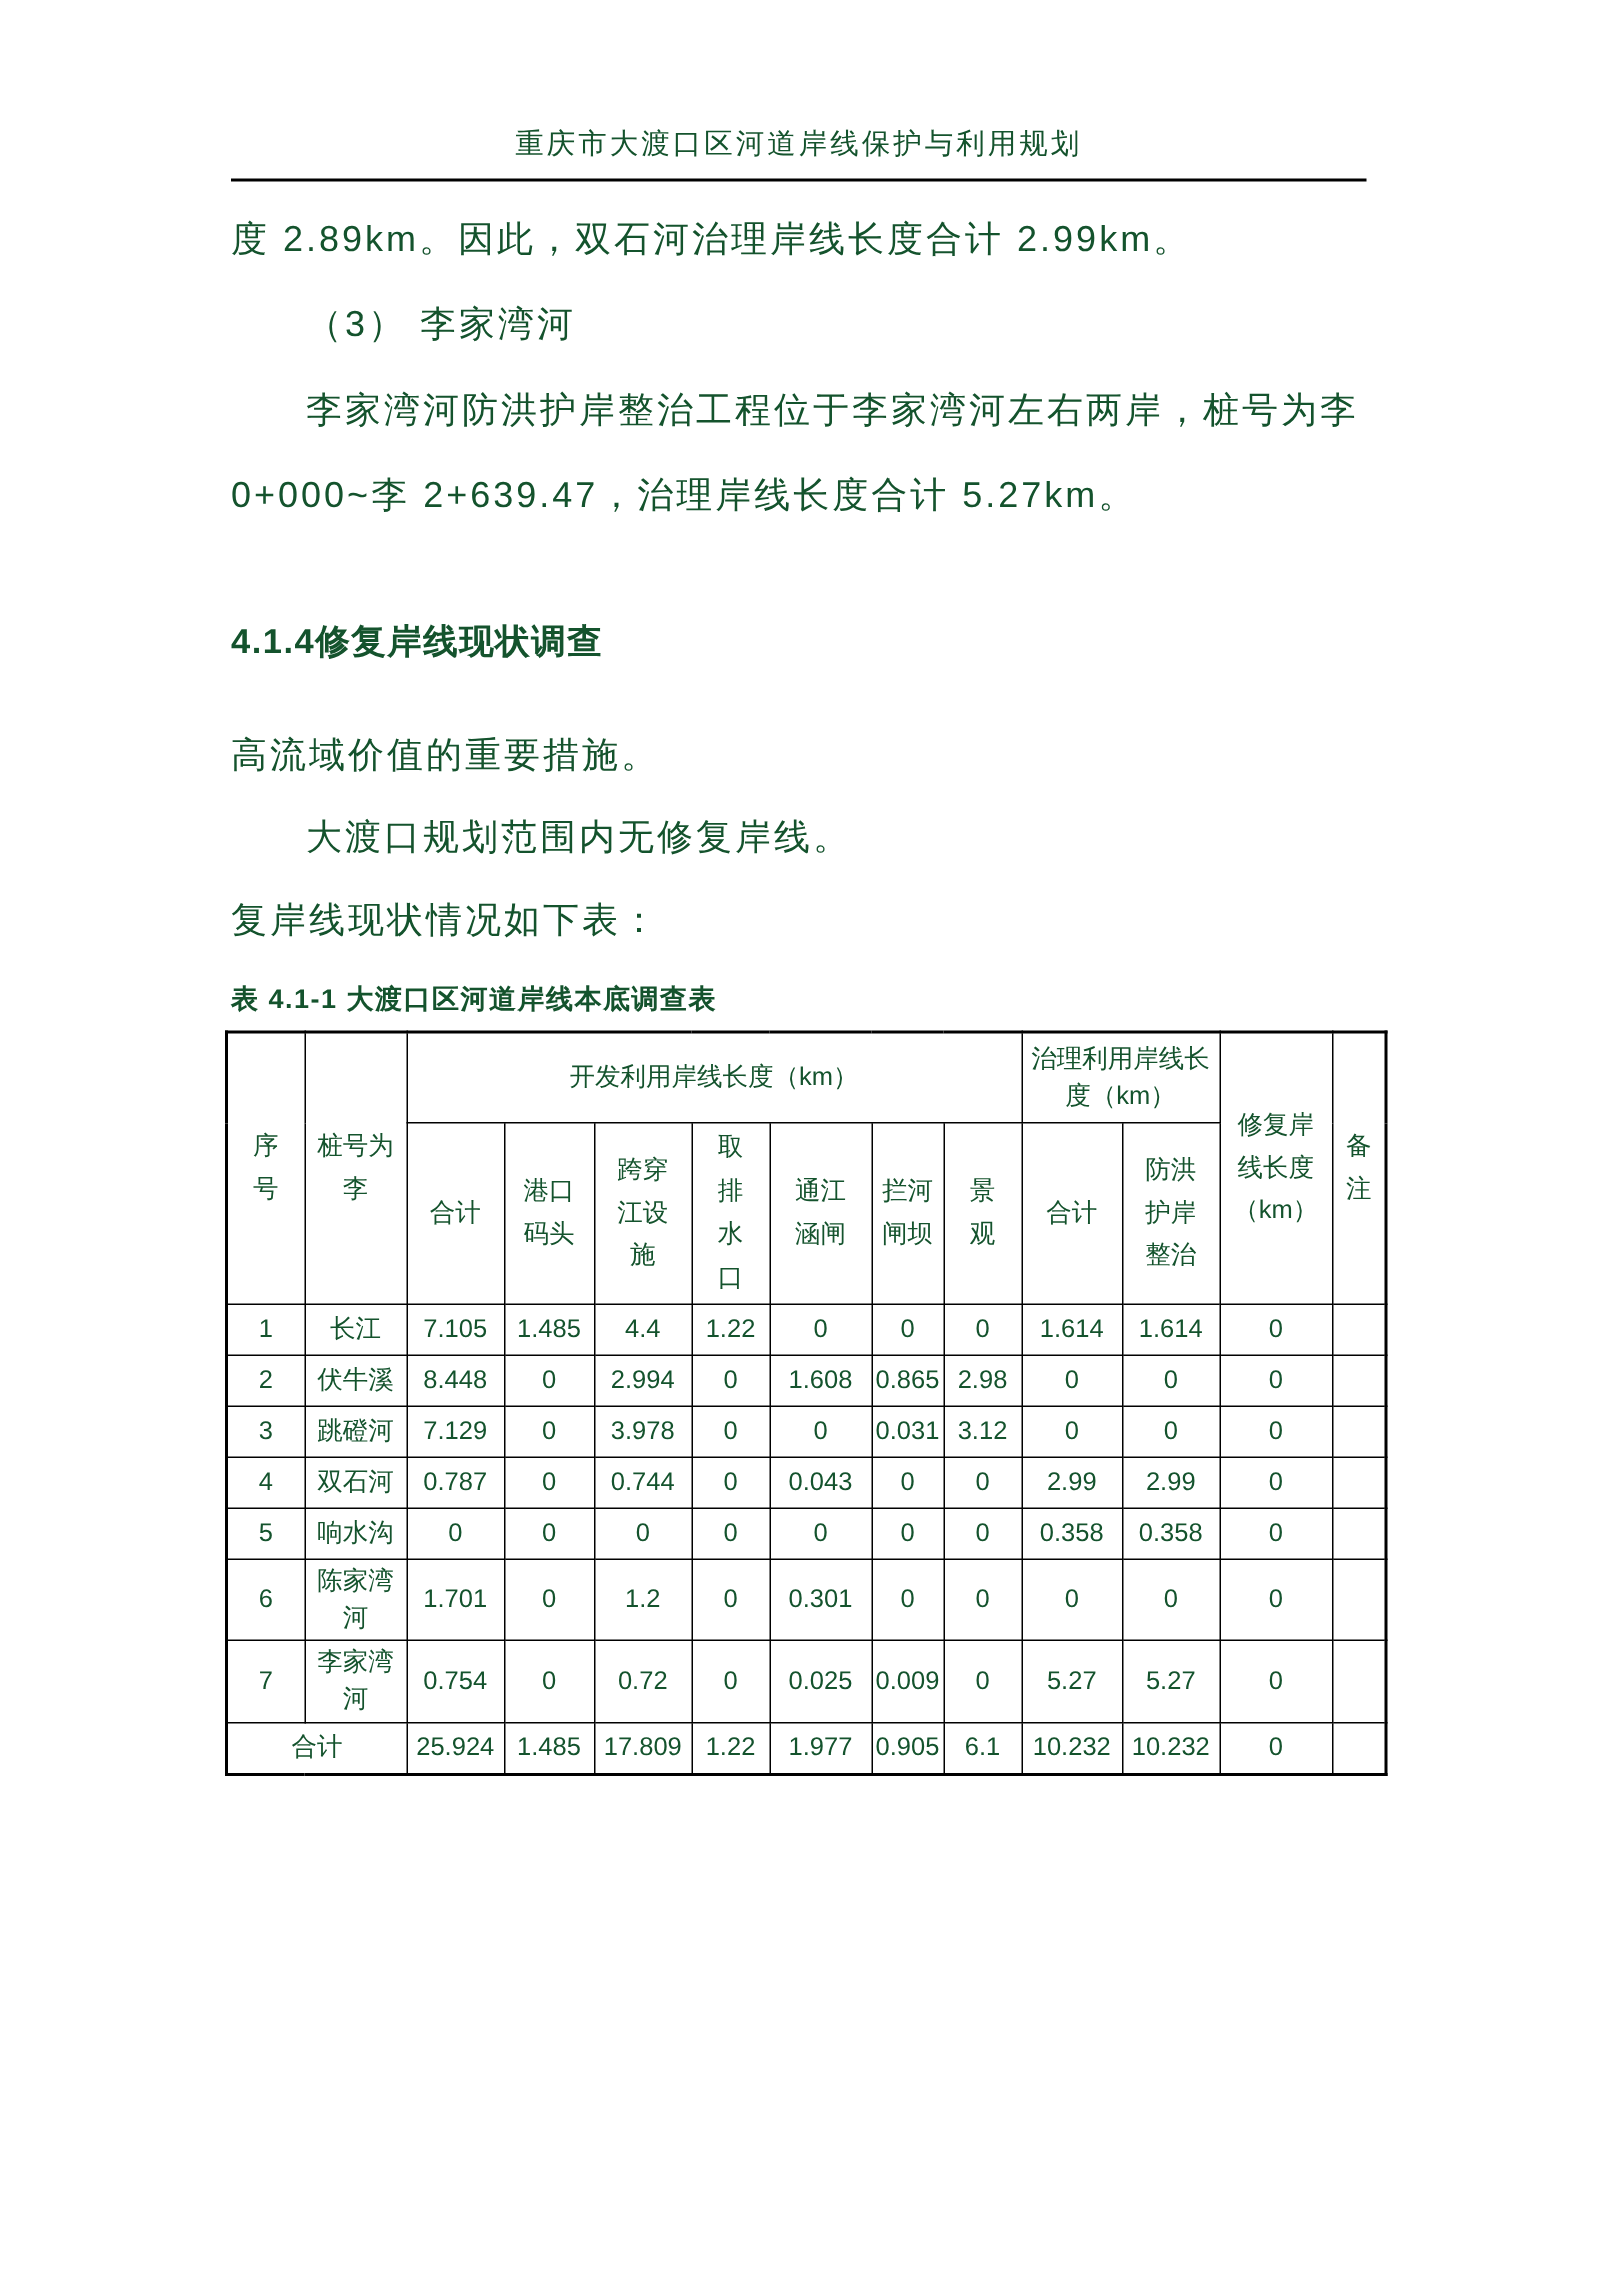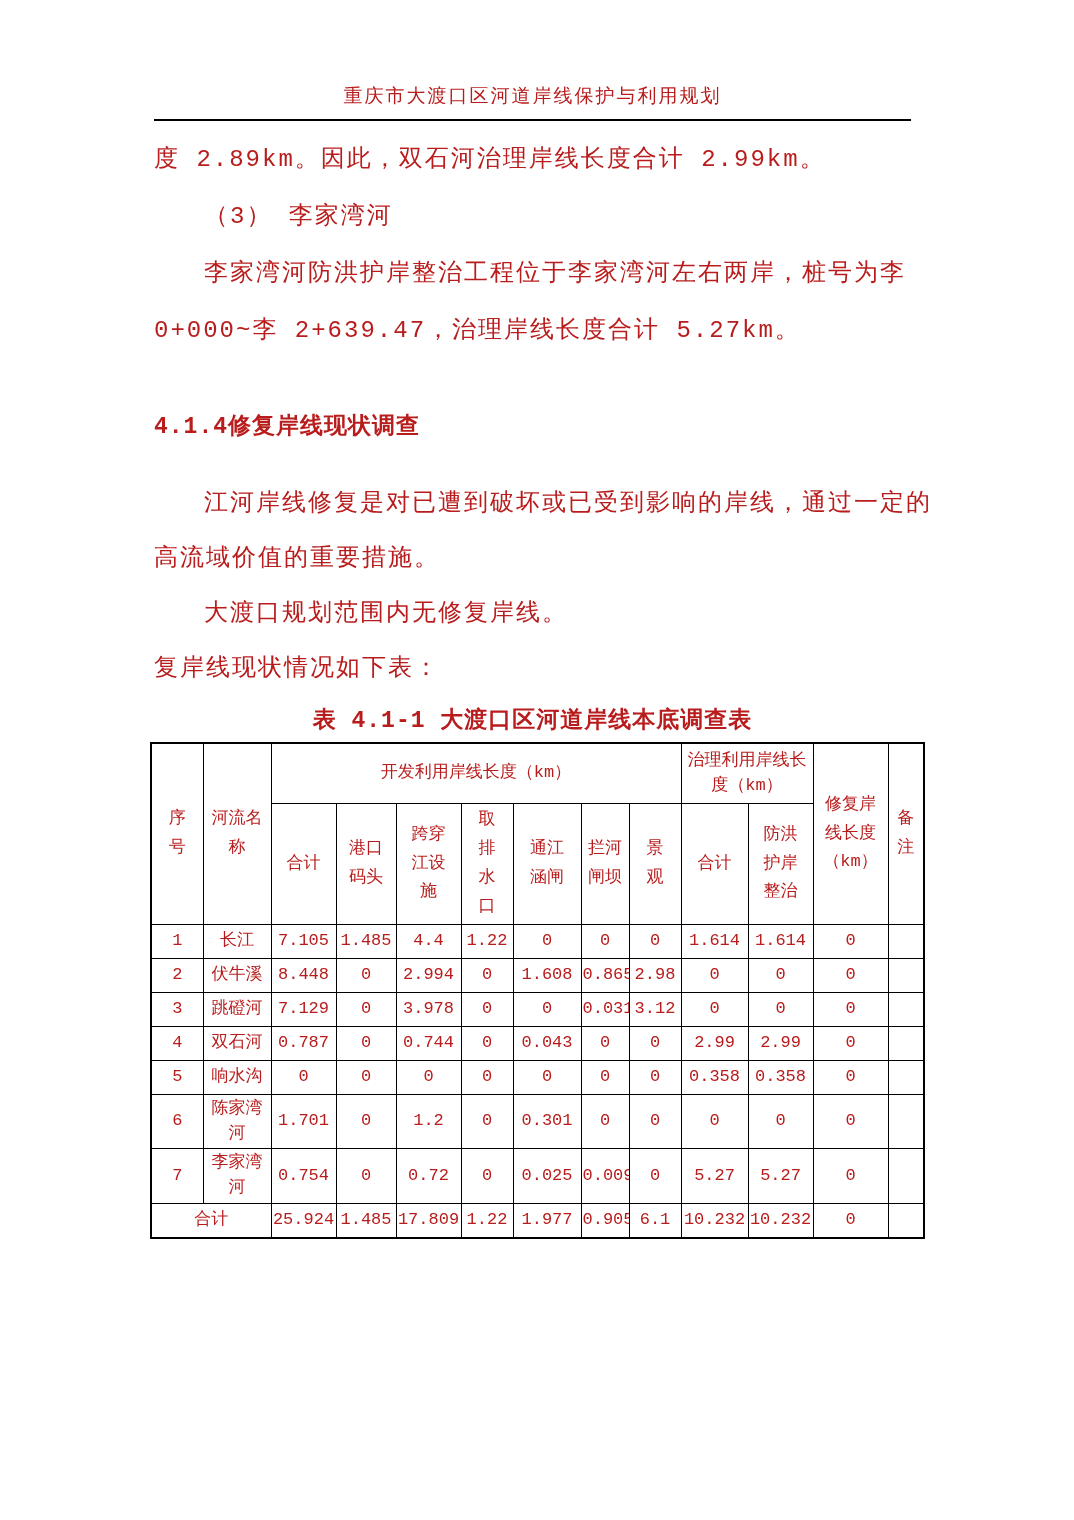--- a/index.html
+++ b/index.html
@@ -1,22 +1,22 @@
 <!DOCTYPE html>
 <html><head>
 <meta charset="utf-8">
 <style>
   html, body { margin: 0; padding: 0; background: #ffffff; }
   .page {
     position: relative;
     width: 1074px;
     height: 1362px;
     background: #ffffff;
-    color: #b91c1c;
-    font-family: Liberation Mono, monospace;
+    color: #14532d;
+    font-family: Liberation Sans, sans-serif;
     overflow: hidden;
   }
   .content {
     position: absolute;
     left: 154px;
     top: 84px;
     width: 757px;
   }
   .running-header {
     text-align: center;
@@ -45,22 +45,21 @@
     line-height: 57px;
     height: 57px;
     letter-spacing: 1px;
     white-space: nowrap;
   }
   .sec { margin-top: 20px; }
   .table-title {
     margin-top: 4px;
     height: 42px;
     line-height: 42px;
-    text-align: center;
-    font-size: 23px;
+    font-size: 18px;
     font-weight: bold;
     letter-spacing: 1px;
     white-space: nowrap;
   }
   table.data-table {
     border-collapse: collapse;
     table-layout: fixed;
     width: 773px;
     margin-left: -4px;
     border: 2px solid #000000;
@@ -114,21 +113,20 @@
         <div class="paragraph">
           <div class="line indent">李家湾河防洪护岸整治工程位于李家湾河左右两岸，桩号为李</div>
           <div class="line">0+000~李 2+639.47，治理岸线长度合计 5.27km。</div>
         </div>
       </div>
 
     <div class="section-heading">4.1.4修复岸线现状调查</div>
 
     <div class="sec" id="section-paragraphs">
         <div class="paragraph">
-          <div class="line indent">江河岸线修复是对已遭到破坏或已受到影响的岸线，通过一定的</div>
           <div class="line">高流域价值的重要措施。</div>
         </div>
         <div class="paragraph">
           <div class="line indent">大渡口规划范围内无修复岸线。</div>
         </div>
         <div class="paragraph">
           <div class="line">复岸线现状情况如下表：</div>
         </div>
       </div>
 
@@ -146,21 +144,21 @@
           <col style="width:48px">
           <col style="width:52px">
         <col style="width:67px">
           <col style="width:65px">
           <col style="width:75px">
         <col style="width:36px">
       </colgroup>
       <thead>
         <tr class="group-row">
           <th rowspan="2"><span class="stack w1">序号</span></th>
-          <th rowspan="2"><span class="stack w3">河流名称</span></th>
+          <th rowspan="2"><span class="stack w3">桩号为李</span></th>
           <th colspan="7">开发利用岸线长度（km）</th>
           <th colspan="2">治理利用岸线长度（km）</th>
           <th rowspan="2"><span class="stack w3">修复岸线长度（km）</span></th>
           <th rowspan="2"><span class="stack w1">备注</span></th>
         </tr>
         <tr class="sub-row">
           <th>合计</th>
           <th><span class="stack w2">港口码头</span></th>
           <th><span class="stack w2">跨穿江设施</span></th>
           <th><span class="stack w1">取排水口</span></th>

